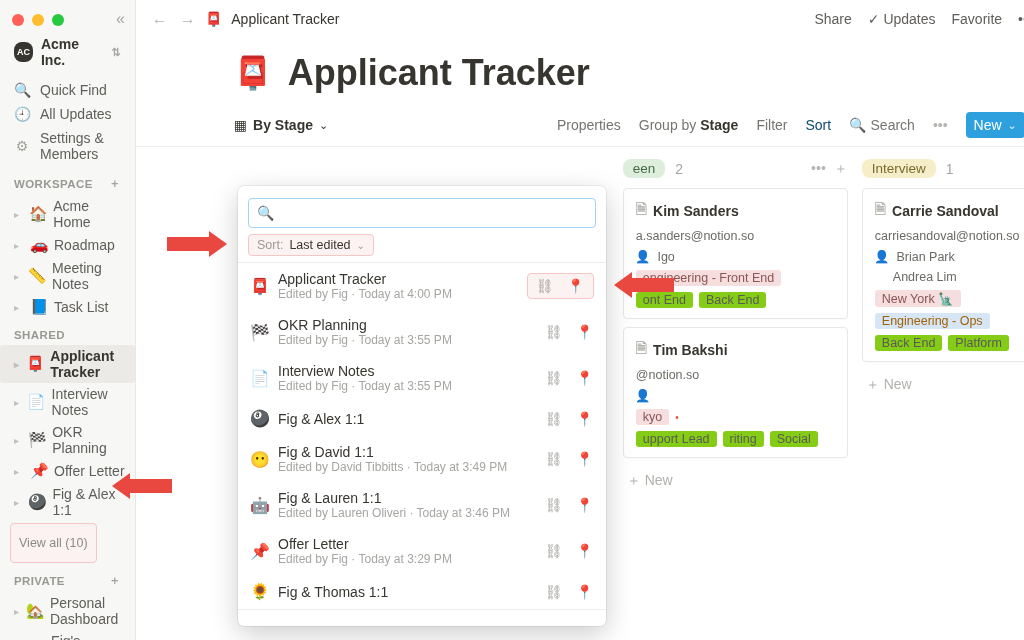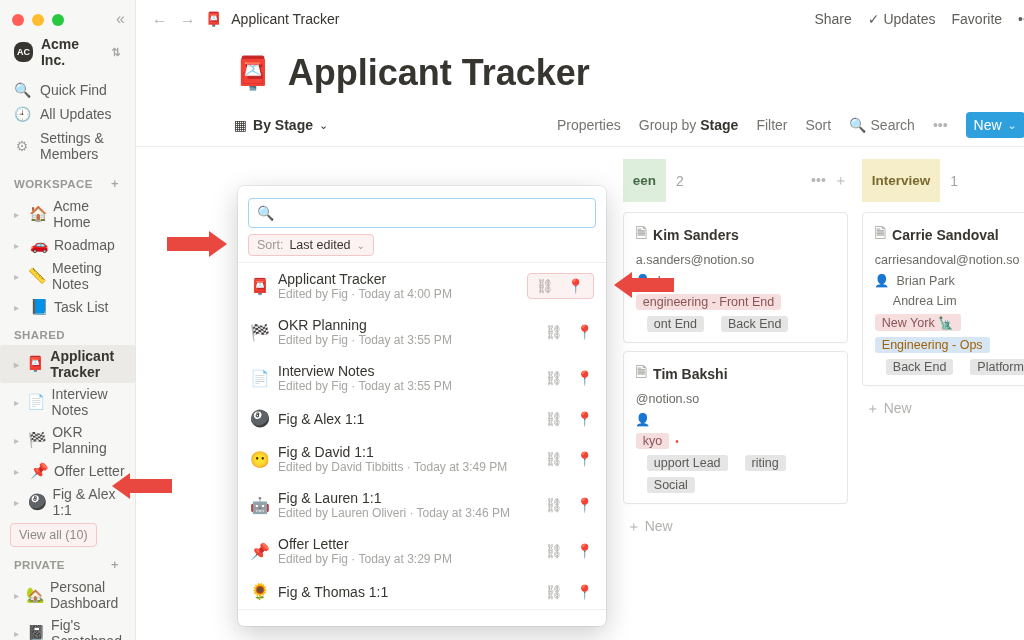--- a/index.html
+++ b/index.html
@@ -16,54 +16,54 @@
   .ws-badge { width: 20px; height: 20px; background: #37352f; color: #fff; font-size: 9px; display: flex; align-items:center; justify-content:center; border-radius: 8px; }
   .updown { color:#a9a8a5; font-size:11px; }
   .sb-row { display: flex; align-items: center; gap: 10px; padding: 4px 14px; color: #5f5e5b; cursor: pointer; }
   .sb-row .ico { width: 16px; text-align: center; color:#a3a29e; flex-shrink:0; }
   .sb-section { display:flex; justify-content:space-between; align-items:center; padding: 10px 14px 4px; color:#999894; font-size:11.5px; font-weight:600; letter-spacing:0.4px; }
   .sb-section .plus { color:#a3a29e; }
   .page-row { display:flex; align-items:center; gap:6px; padding:3px 10px 3px 14px; color:#5f5e5b; cursor:pointer; border-radius:3px; }
   .page-row .tri { color:#bfbfbc; font-size:10px; width:10px; }
   .page-row .emoji { width:18px; text-align:center; font-size:15px; }
   .page-row.active { background:#eceae7; font-weight:600; color:#37352f; }
-  .viewall { margin: 2px 10px 0 10px; padding: 4px 8px; font-size: 12.5px; color:#8a8a86; border:1.5px solid #f4c7c7; background:#fdf2f2; border-radius:4px; display:inline-block; }
+  .viewall { margin: 2px 10px 0 10px; padding: 12px 8px; font-size: 12.5px; color:#8a8a86; border:1.5px solid #f4c7c7; background:#fdf2f2; border-radius:4px; display:inline-block; }
 
   
   .main { flex:1; position:relative; }
   .topbar { display:flex; align-items:center; padding:10px 14px; gap:8px; }
   .nav-arrow { color:#b4b4b0; font-size:16px; padding:0 2px; }
   .crumb { display:flex; align-items:center; gap:8px; color:#37352f; font-size:14px; }
   .top-right { margin-left:auto; display:flex; align-items:center; gap:16px; color:#5f5e5b; font-size:14px; }
   .title-wrap { padding: 14px 0 0 98px; }
   .title { font-size:36px; font-weight:700; display:flex; align-items:center; gap:14px; }
   .controls { display:flex; align-items:center; gap:18px; padding: 18px 22px 8px 98px; font-size:14px; color:#757570; border-bottom:1px solid #eee; }
   .bystage { color:#37352f; display:flex; align-items:center; gap:6px; }
-  .sort-link { color:#737373; }
+  .sort-link { color:#0c4a6e; }
   .newbtn { background:#2ea0dd; color:#fff; padding:5px 8px; border-radius:4px; display:flex; align-items:center; gap:6px; font-size:14px; }
   .newbtn .chev { font-size:11px; opacity:0.85; }
 
   
   .board { display:flex; gap:14px; padding: 12px 0 0 98px; position:relative; }
   .col { width: 225px; flex-shrink:0; }
   .col-head { display:flex; align-items:center; gap:10px; margin-bottom:10px; font-size:14px; }
-  .pill { padding:14px 10px; border-radius:0; font-size:13.5px;font-weight:bold; }
+  .pill { padding:2px 10px; border-radius:8px; font-size:13.5px; }
   .pill-green { background:#ddeedd; color:#466a46; }
   .pill-yellow { background:#f6eec9; color:#7a6a2e; }
   .count { color:#a5a49f; }
   .col-actions { margin-left:auto; color:#b7b6b2; display:flex; gap:8px; }
   .card { border:1px solid #e7e7e4; border-radius:4px; padding:10px 12px; background:#fff; margin-bottom:8px; box-shadow:0 1px 0 rgba(0,0,0,0.01); }
   .card .ctitle { font-weight:600; display:flex; gap:6px; align-items:center; margin-bottom:6px; }
   .page-ico { color:#b8b7b3; }
   .meta { font-size:12.5px; color:#6a6a65; display:flex; flex-wrap:wrap; gap:6px 6px; align-items:center; }
   .meta .line { width:100%; display:flex; gap:6px; align-items:center; }
   .tag { padding:1px 7px; border-radius:3px; font-size:12.5px; }
   .t-pink { background:#f6ddde; color:#8a5556; }
   .t-blue { background:#d6e6f5; color:#a16207; }
-  .t-gray { background:#e5e5e5; color:#5a5955;margin-left:11px; }
+  .t-gray { background:#84cc16; color:#5a5955; }
   .person-ico { color:#b8b7b3; }
   .newrow { color:#b2b1ad; padding:6px 4px; }
 
   
   .popup { position:absolute; left:238px; top:186px; width:368px; background:#fff; border-radius:6px; box-shadow:0 8px 28px rgba(0,0,0,0.2), 0 0 0 1px rgba(0,0,0,0.06); z-index:20; padding:8px 0 0 0; }
   .psearch { margin:4px 10px 6px; border:1.5px solid #9fd3f0; border-radius:4px; padding:6px 8px; display:flex; align-items:center; gap:8px; color:#b6b5b1; }
   .psearch input { border:none; outline:none; flex:1; font-size:14px; color:#37352f; background:transparent; }
   .psort { margin:0 10px 6px; padding:3px 8px; font-size:12.5px; color:#9a9995; border:1.5px solid #f4c7c7; background:#fdf2f2; border-radius:4px; display:inline-flex; align-items:center; gap:6px; }
   .plist { border-top:1px solid #efeeec; }
   .pitem { display:flex; align-items:center; padding:8px 12px; gap:10px; }

